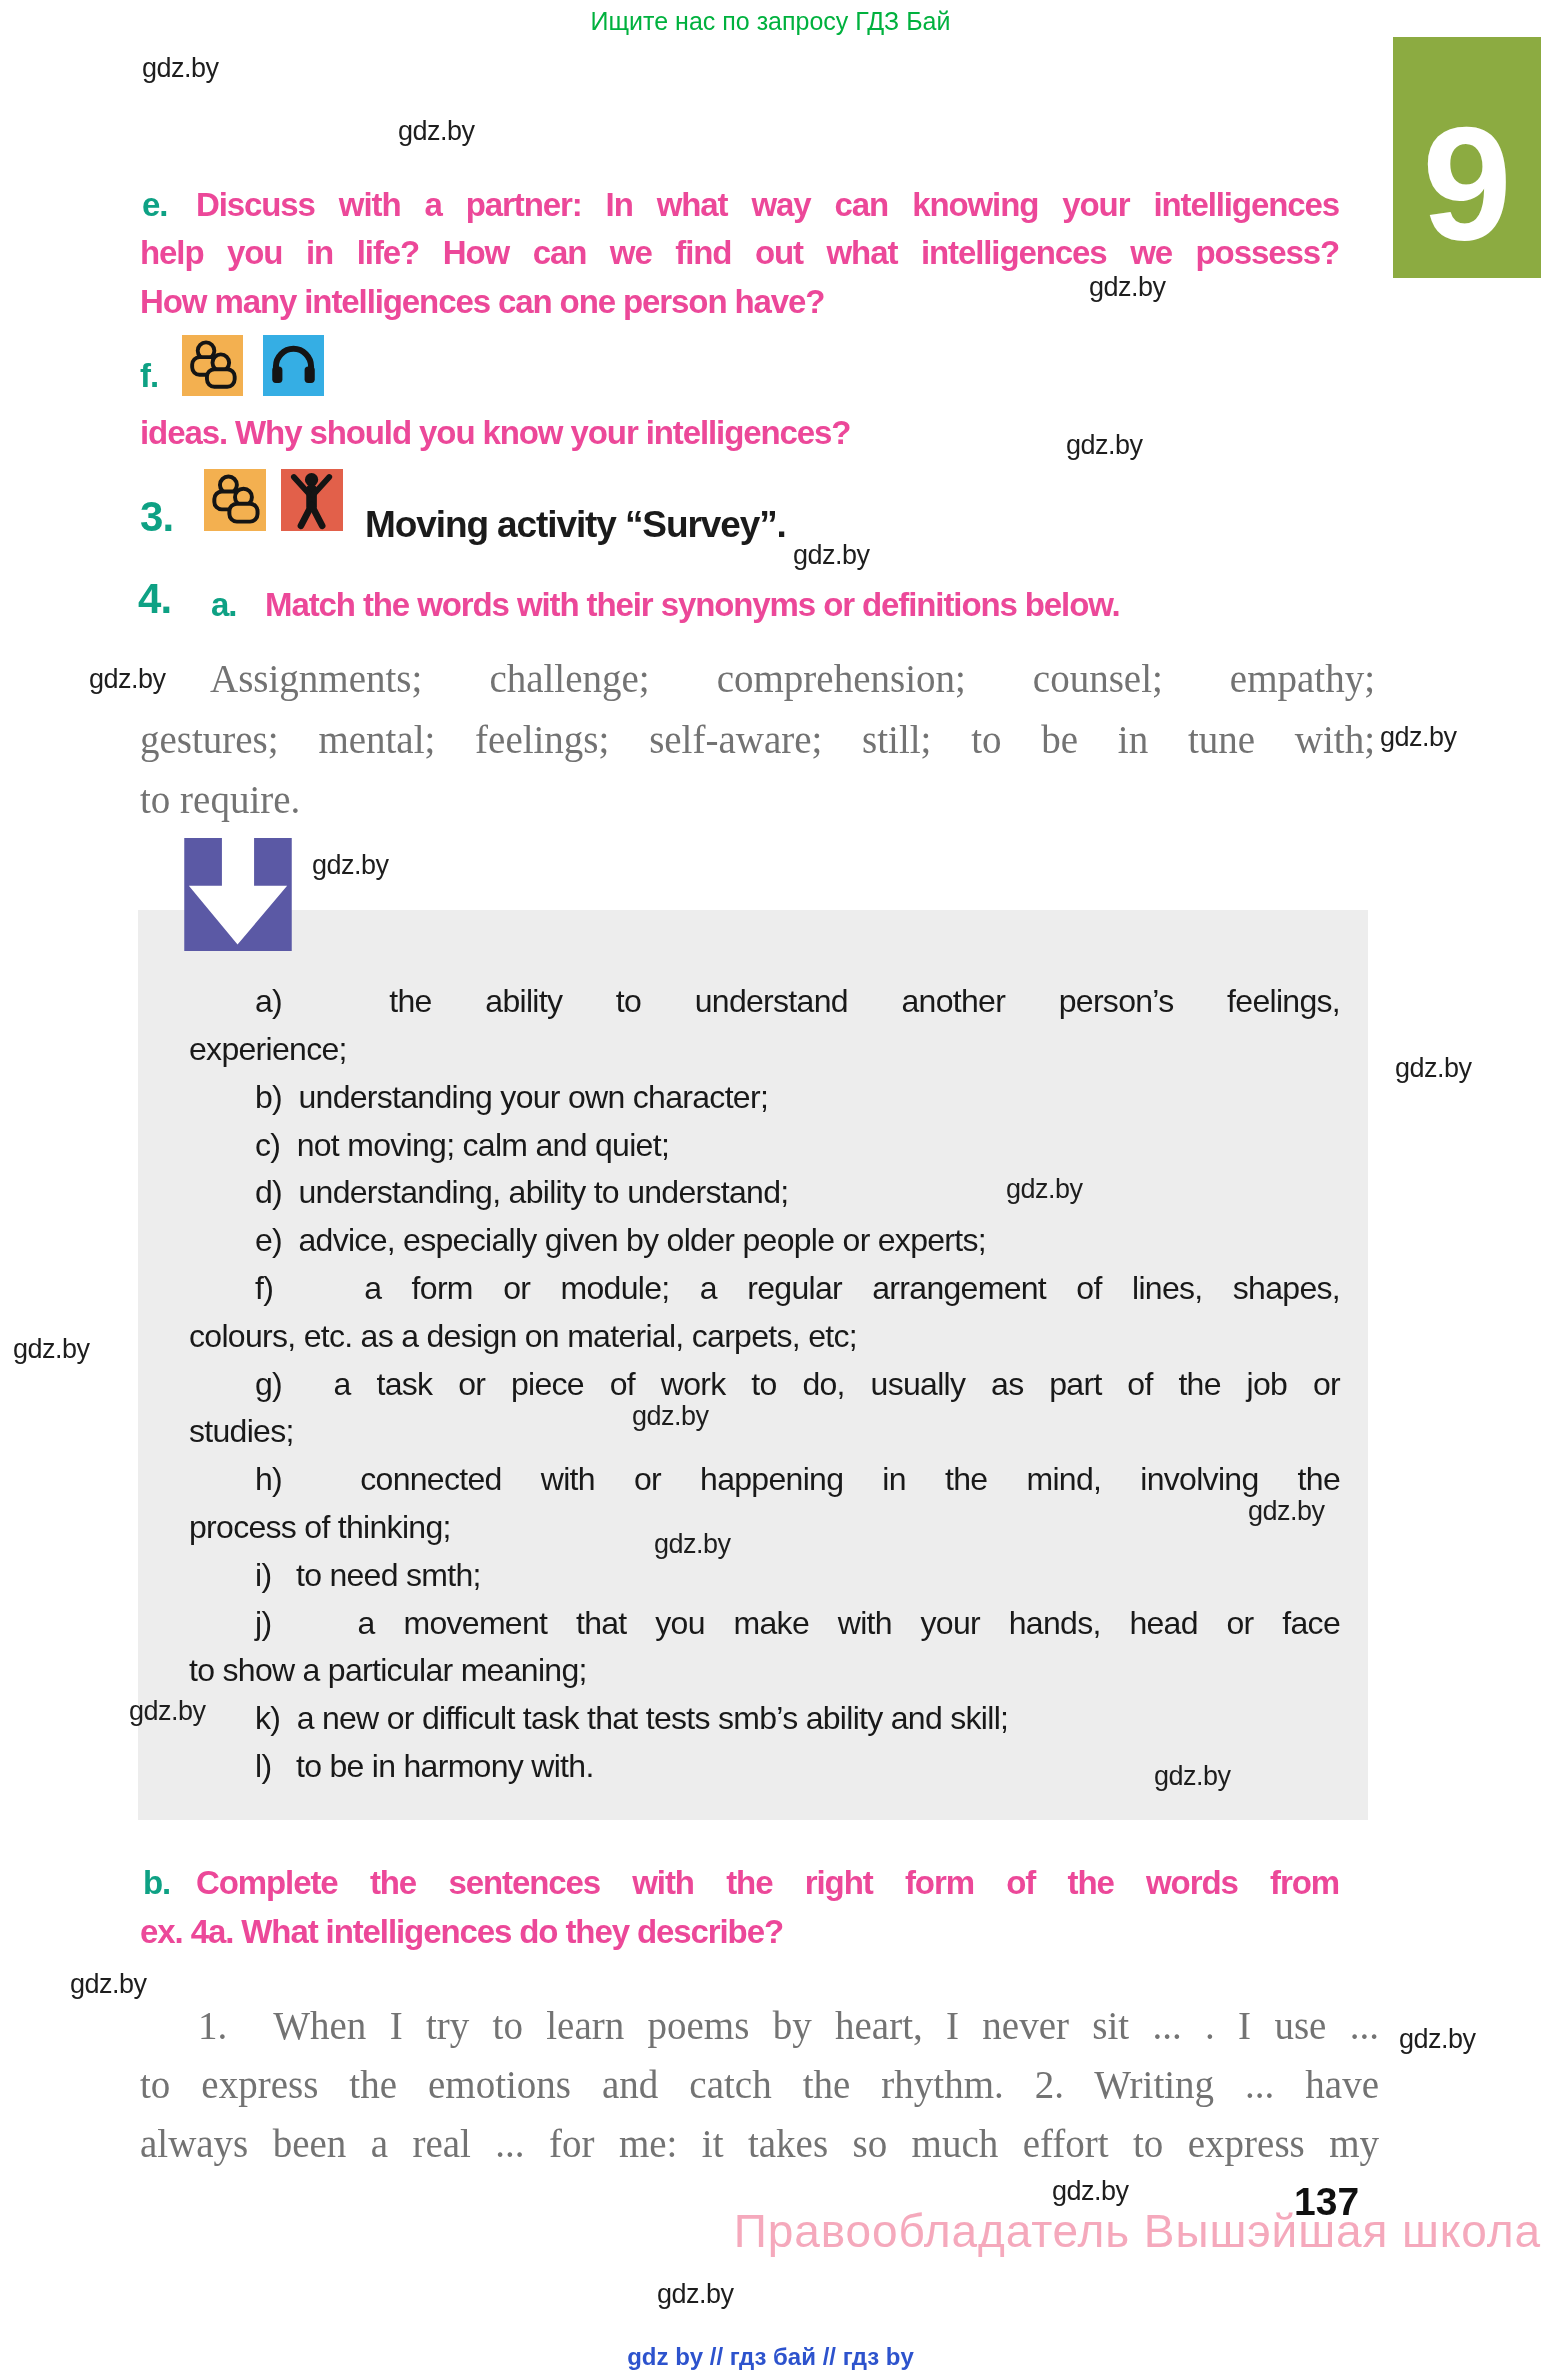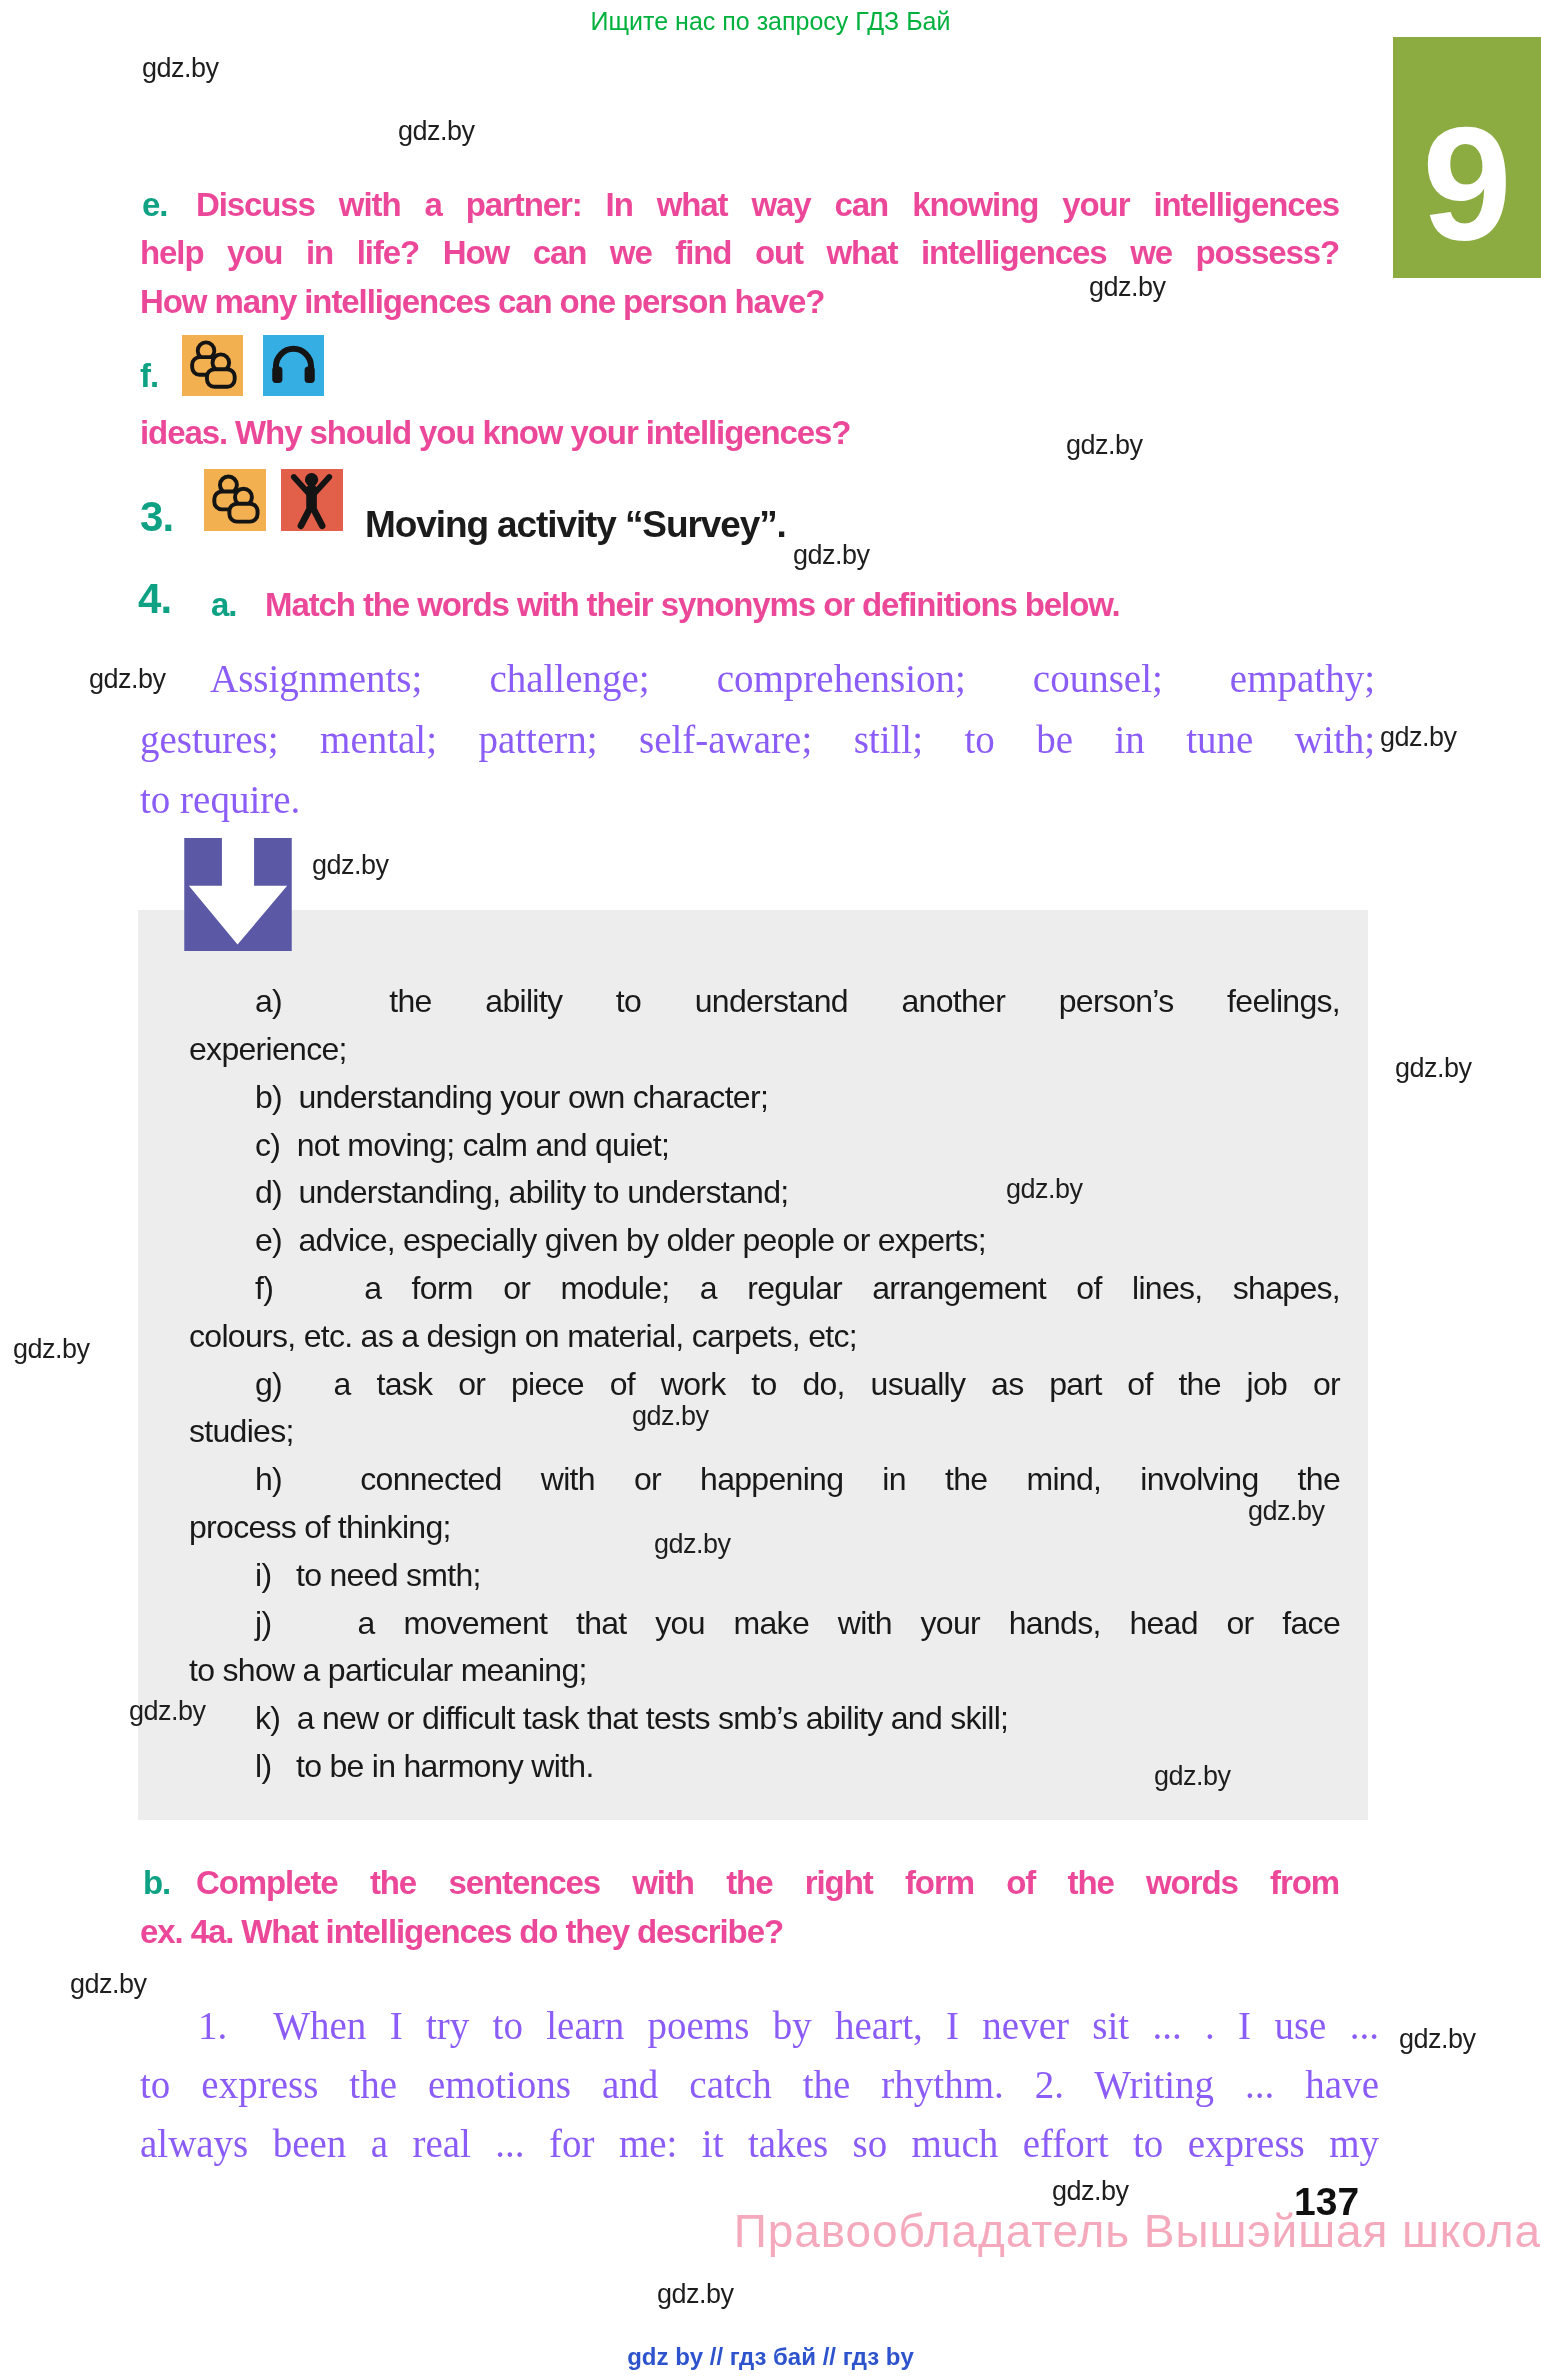--- a/index.html
+++ b/index.html
@@ -3,21 +3,21 @@
 <meta charset="utf-8">
 <style>
   html,body{margin:0;padding:0;background:#ffffff;}
   .page{position:relative;width:1541px;height:2377px;background:#ffffff;overflow:hidden;
         font-family:"Liberation Sans",sans-serif;}
   .abs{position:absolute;}
   .instr{font-weight:bold;font-size:33px;letter-spacing:-1.1px;color:#ec4899;white-space:nowrap;}
   .big-num{font-weight:bold;font-size:42px;letter-spacing:-0.9px;white-space:nowrap;}
   .teal{color:#0ea184;}
   .fill{white-space:normal;text-align:justify;text-align-last:justify;}
-  .serif{font-family:"Liberation Serif","DejaVu Serif",serif;font-size:39px;color:#8b5cf6;white-space:nowrap;}
+  .serif{font-family:"Liberation Serif","DejaVu Serif",serif;font-size:39px;color:#737373;white-space:nowrap;}
   .def{font-size:32px;letter-spacing:-0.7px;color:#191919;white-space:nowrap;}
   .wm{font-size:27px;letter-spacing:-0.5px;color:#1e1e1e;white-space:nowrap;}
   .green-top{color:#00b13e;font-size:25px;}
   .badge{background:#8cab41;display:flex;align-items:center;justify-content:center;padding-top:51px;box-sizing:border-box;}
   .badge span{color:#ffffff;font-weight:bold;font-size:161px;line-height:1;}
   .graybox{background:#ededed;}
   .icon{display:flex;align-items:center;justify-content:center;}
   .pink{color:#f5a9bc;font-size:46px;letter-spacing:0.9px;white-space:nowrap;}
   .bluelinks{color:#2d53cd;font-size:24px;font-weight:bold;white-space:nowrap;}
   .pagenum{font-size:39px;font-weight:bold;color:#101010;white-space:nowrap;}
@@ -80,21 +80,21 @@
       <path d="M33 41 L45 64" stroke="#141414" stroke-width="7.5" stroke-linecap="round"></path>
     </svg>
   </div>
   <div class="abs title3" style="left:365px;top:504px;">Moving activity “Survey”.</div>
 
   <div class="abs big-num teal" style="left:138px;top:575px;">4.</div>
   <div class="abs instr teal" style="left:211px;top:586px;">a.</div>
   <div class="abs instr" style="left:265px;top:586px;">Match the words with their synonyms or definitions below.</div>
 
   <div class="abs serif fill" style="left:210px;top:656px;width:1165px;">Assignments; challenge; comprehension; counsel; empathy;</div>
-  <div class="abs serif fill" style="left:140px;top:717px;width:1235px;">gestures; mental; pattern; self-aware; still; to be in tune with;</div>
+  <div class="abs serif fill" style="left:140px;top:717px;width:1235px;">gestures; mental; feelings; self-aware; still; to be in tune with;</div>
   <div class="abs serif" style="left:140px;top:777px;">to require.</div>
 
   <div class="abs graybox" style="left:138px;top:910px;width:1230px;height:910px;"></div>
 
   <div class="abs" style="left:184px;top:838px;width:108px;height:113px;">
     <svg width="108" height="113" viewBox="0 0 117 123">
       <rect width="117" height="123" fill="#5b59a5"></rect>
       <polygon points="41,0 76,0 76,52 112,52 58,116 5,52 41,52" fill="#ffffff"></polygon>
     </svg>
   </div>

